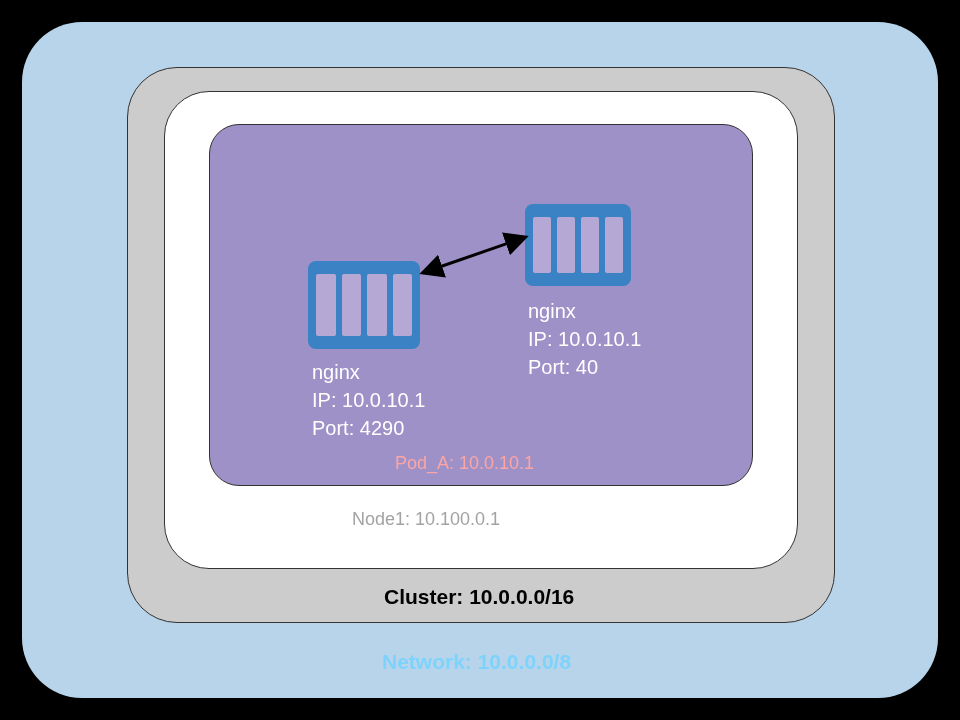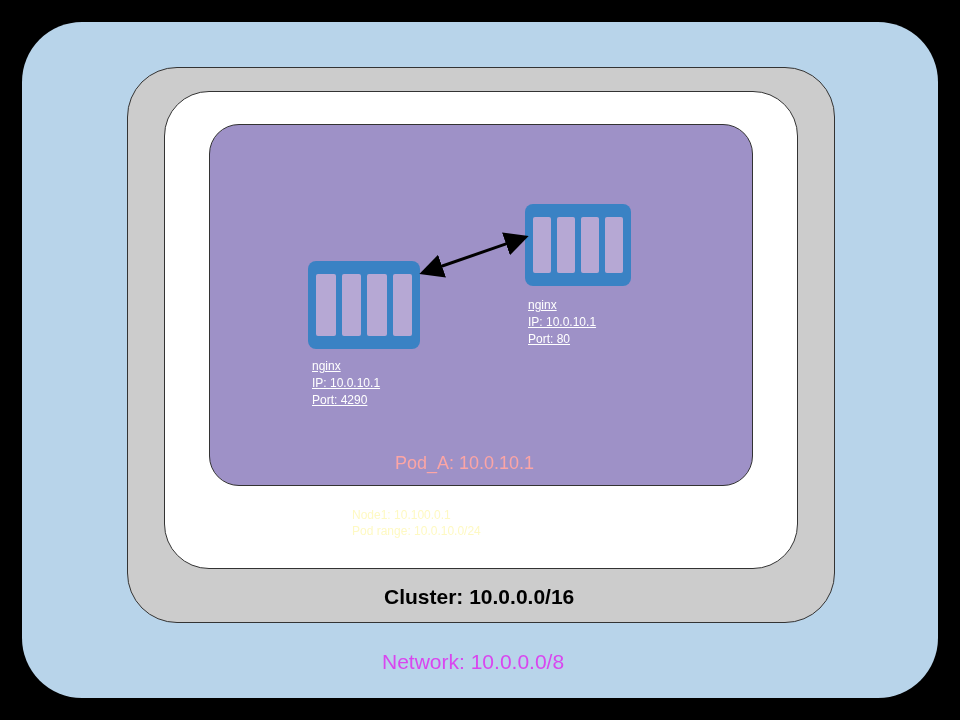--- a/index.html
+++ b/index.html
@@ -77,62 +77,62 @@
     .nginx-icon {
       top: 204px;
       left: 525px;
       width: 106px;
       height: 82px;
     }
     .nginx-icon .bar { height: 56px; }
     .label-block {
       position: absolute;
       color: #ffffff;
-      font-size: 12px;
+      font-size: 20px;
       line-height: 1.4;
-      text-decoration: underline;
     }
     .webapp-label {
       top: 358px;
       left: 312px;
     }
     .nginx-label {
       top: 297px;
       left: 528px;
     }
     .pod-caption {
       position: absolute;
       top: 453px;
       left: 395px;
       color: #fca5a5;
       font-size: 18px;
     }
     .node-caption {
       position: absolute;
       top: 508px;
       left: 352px;
-      color: #fef9c3;
-      font-size: 12px;
+      color: #a3a3a3;
+      font-size: 18px;
       line-height: 1.3;
+      text-align: right;
     }
     .cluster-caption {
       position: absolute;
       top: 585px;
       left: 384px;
       color: #000;
       font-size: 21px;
       font-weight: bold;
     }
     .network-caption {
       position: absolute;
       top: 650px;
       left: 382px;
-      color: #d946ef;
+      color: #7dd3fc;
       font-size: 21px;
-      font-weight: normal;
+      font-weight: bold;
     }
     .arrow-svg {
       position: absolute;
       top: 230px;
       left: 413px;
       width: 126px;
       height: 50px;
       pointer-events: none;
     }
   </style>
@@ -172,25 +172,24 @@
 
 <div class="label-block webapp-label">
   <div>nginx</div>
   <div>IP: 10.0.10.1</div>
   <div>Port: 4290</div>
 </div>
 
 <div class="label-block nginx-label">
   <div>nginx</div>
   <div>IP: 10.0.10.1</div>
-  <div>Port: 80</div>
+  <div>Port: 40</div>
 </div>
 
 <div class="pod-caption">Pod_A: 10.0.10.1</div>
 
 <div class="node-caption">
   <div>Node1: 10.100.0.1</div>
-  <div>Pod range: 10.0.10.0/24</div>
 </div>
 
 <div class="cluster-caption">Cluster: 10.0.0.0/16</div>
 
 <div class="network-caption">Network: 10.0.0.0/8</div>
 
 </body></html>

